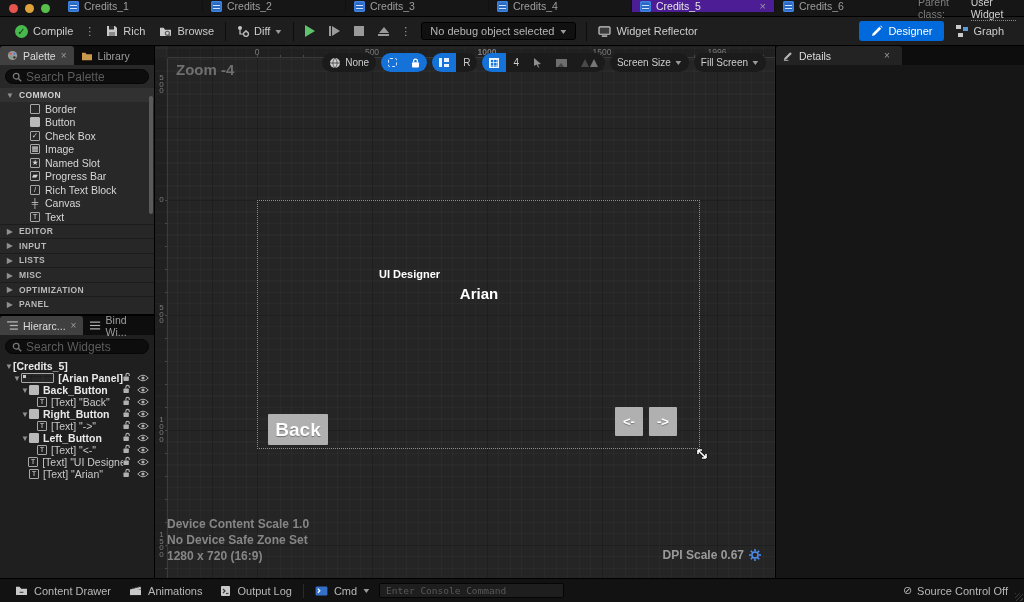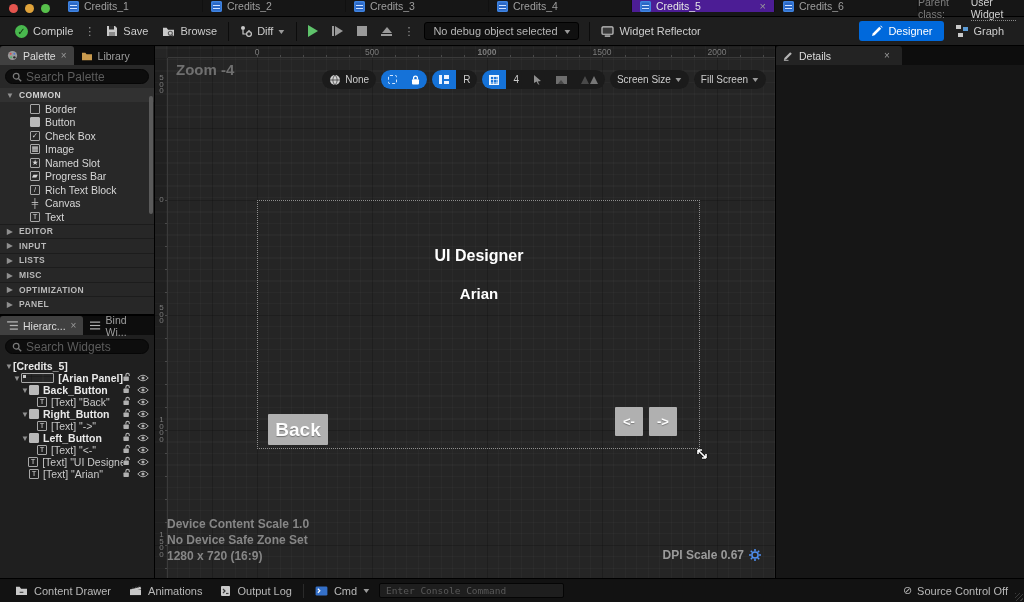--- a/index.html
+++ b/index.html
@@ -86,39 +86,39 @@
       repeating-linear-gradient(to right, rgba(255,255,255,.022) 0 1px, transparent 1px 11.5px),
       repeating-linear-gradient(to bottom, rgba(255,255,255,.022) 0 1px, transparent 1px 11.5px);
     background-position:102px 154px,102px 154px,102px 154px,102px 154px}
   .rulertop{position:absolute;left:13px;right:0;top:0;height:12px;border-bottom:1px solid #3a3a3a;background:rgba(0,0,0,.12);
     background-image:repeating-linear-gradient(to right, #4a4a4a 0 1px, transparent 1px 23px);background-size:100% 3px;background-repeat:no-repeat;background-position:89px 9px}
   .rulerleft{position:absolute;left:0;top:12px;bottom:0;width:13px;border-right:1px solid #3a3a3a;background:rgba(0,0,0,.12);
     background-image:repeating-linear-gradient(to bottom, #4a4a4a 0 1px, transparent 1px 23px);background-size:3px 100%;background-repeat:no-repeat;background-position:10px 142px}
   .hlab{position:absolute;top:1px;transform:translateX(-50%);font-size:8.5px;color:#7c7c7c}
   .vlab{position:absolute;left:2px;transform:translateY(-50%);font-size:8px;line-height:6.5px;color:#7c7c7c;white-space:pre;text-align:center;width:9px}
   .zoomlabel{position:absolute;left:21px;top:15px;font-size:15px;font-weight:bold;color:#6f6f6f}
-  .vptools{position:absolute;top:24px;right:9px;display:flex;gap:5px;align-items:center}
+  .vptools{position:absolute;top:7px;right:9px;display:flex;gap:5px;align-items:center}
   .pill{display:flex;align-items:stretch;background:#1b1b1b;border-radius:9.5px;height:19px;overflow:hidden;font-size:10px;color:#cdcdcd}
   .seg{display:flex;align-items:center;gap:4px;padding:0 7px}
   .seg.blue{background:#1572d8}
   .dashsq{width:9px;height:9px;border:1.5px dashed #cfe4ff;border-radius:2px}
   .layoutico{position:relative;width:10px;height:9px}
   .layoutico i{position:absolute;background:#eaf2ff}
   .layoutico .l1{left:0;top:0;width:3px;height:9px}
   .layoutico .l2{left:5px;top:0;width:5px;height:4px}
   .layoutico .l3{left:5px;top:6px;width:5px;height:3px}
   .gridico{width:10px;height:10px;background-image:linear-gradient(#fff 1px,transparent 1px),linear-gradient(90deg,#fff 1px,transparent 1px);background-size:3.3px 3.3px;border:1px solid #fff;opacity:.95}
   .imgico{width:11px;height:8px;background:#6e6e6e;position:relative;overflow:hidden}
   .imgico:after{content:"";position:absolute;left:1px;bottom:-1px;border-left:4px solid transparent;border-right:4px solid transparent;border-bottom:5px solid #464646}
   .flipico{display:flex;align-items:flex-end;gap:1px;opacity:.8}
   .flt{width:0;height:0;border-bottom:8px solid #8f8f8f;border-left:4px solid transparent;border-right:4px solid transparent}
   .flt.outline{border-bottom-color:#565656}
 
   .designrect{position:absolute;left:102px;top:154px;width:443px;height:249px;border:1px dotted #8f8f8f}
-  .uidesigner{position:absolute;left:224px;top:201px;width:200px;text-align:center;font-size:16px;font-weight:bold;color:#fff}
+  .uidesigner{position:absolute;left:224px;top:222px;width:200px;font-size:11px;font-weight:bold;color:#fff}
   .ariantxt{position:absolute;left:224px;top:239px;width:200px;text-align:center;font-size:15px;font-weight:bold;color:#fff}
   .backbtn{position:absolute;left:113px;top:368px;width:60px;height:31px;background:#b0b0b0;border-radius:1px;display:flex;align-items:center;justify-content:center;font-size:19px;font-weight:bold;color:#fdfdfd;text-shadow:0 1px 1px rgba(0,0,0,.35)}
   .navbtn{position:absolute;top:361px;width:28px;height:29px;background:#b0b0b0;border-radius:1px;display:flex;align-items:center;justify-content:center;font-size:13px;font-weight:bold;color:#fdfdfd;text-shadow:0 1px 1px rgba(0,0,0,.3)}
   .navleft{left:460px}.navright{left:494px}
   .resizehandle{position:absolute;left:539px;top:400px}
   .overlaytext{position:absolute;left:12px;top:470px;font-size:12px;font-weight:bold;color:#868686;line-height:16px}
   .dpiscale{position:absolute;right:14px;top:502px;display:flex;align-items:center;gap:5px;font-size:12px;font-weight:bold;color:#9a9a9a}
 
   
   .details{width:249px;flex:none;background:#141414;border-left:1px solid #000;display:flex;flex-direction:column}
@@ -185,21 +185,21 @@
       <span class="compicon">✓</span>
       <span>Compile</span>
     </div>
     <span class="dots">⋮</span>
     <div class="titem">
       <svg width="12" height="12" viewBox="0 0 12 12">
           <path d="M1 1h8l2 2v8H1z" fill="#c9c9c9"></path>
           <rect x="3" y="1" width="5" height="3.5" fill="#2a2a2a"></rect>
           <rect x="3" y="7" width="6" height="4" fill="#8a8a8a"></rect>
         </svg>
-      <span>Save</span>
+      <span>Rich</span>
     </div>
     <div class="titem">
       <svg width="13" height="11" viewBox="0 0 14 12">
           <path d="M1 2h4l1.5 2H13v7H1z" fill="#c9c9c9"></path>
           <circle cx="9" cy="8" r="2.2" fill="none" stroke="#555" stroke-width="1.2"></circle>
           <line x1="10.6" y1="9.6" x2="12.2" y2="11.2" stroke="#555" stroke-width="1.3"></line>
         </svg>
       <span>Browse</span>
     </div>
     <span class="tsep"></span>
@@ -542,21 +542,21 @@
           </div>
       </div>
     </div>
 
     <div class="canvas">
       <div class="rulertop" id="ruler-top">
           <span class="hlab" style="left: 89px;">0</span>
           <span class="hlab" style="left: 204px;">500</span>
           <span class="hlab" style="left: 319px; font-weight: bold;">1000</span>
           <span class="hlab" style="left: 434px;">1500</span>
-          <span class="hlab" style="left: 549px;">2000</span>
+          <span class="hlab" style="left: 549px;">1996</span>
         </div>
       <div class="rulerleft" id="ruler-left">
           <span class="vlab" style="top: 27px;">5
 0
 0</span>
           <span class="vlab" style="top: 142px;">0</span>
           <span class="vlab" style="top: 257px;">5
 0
 0</span>
           <span class="vlab" style="top: 372px;">1

